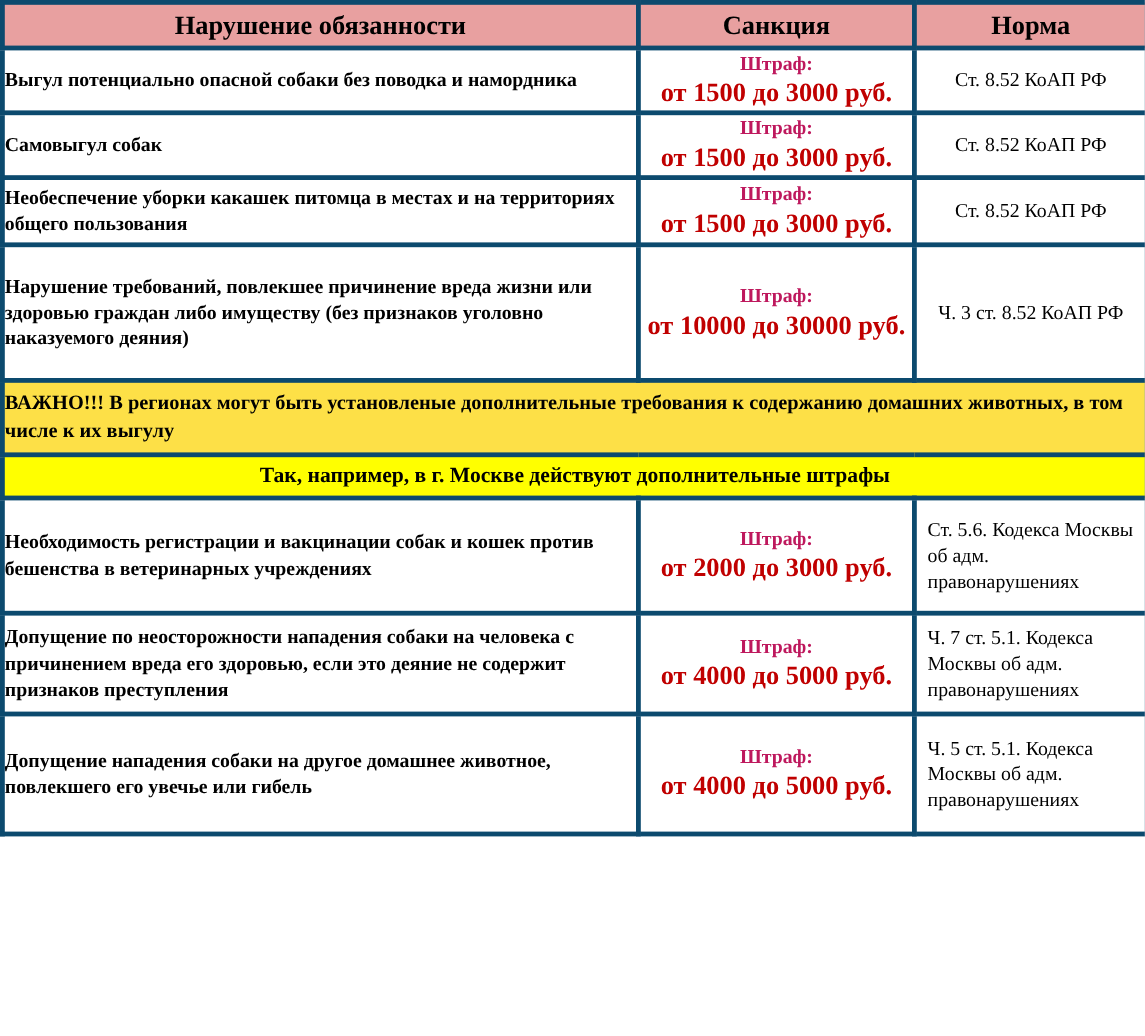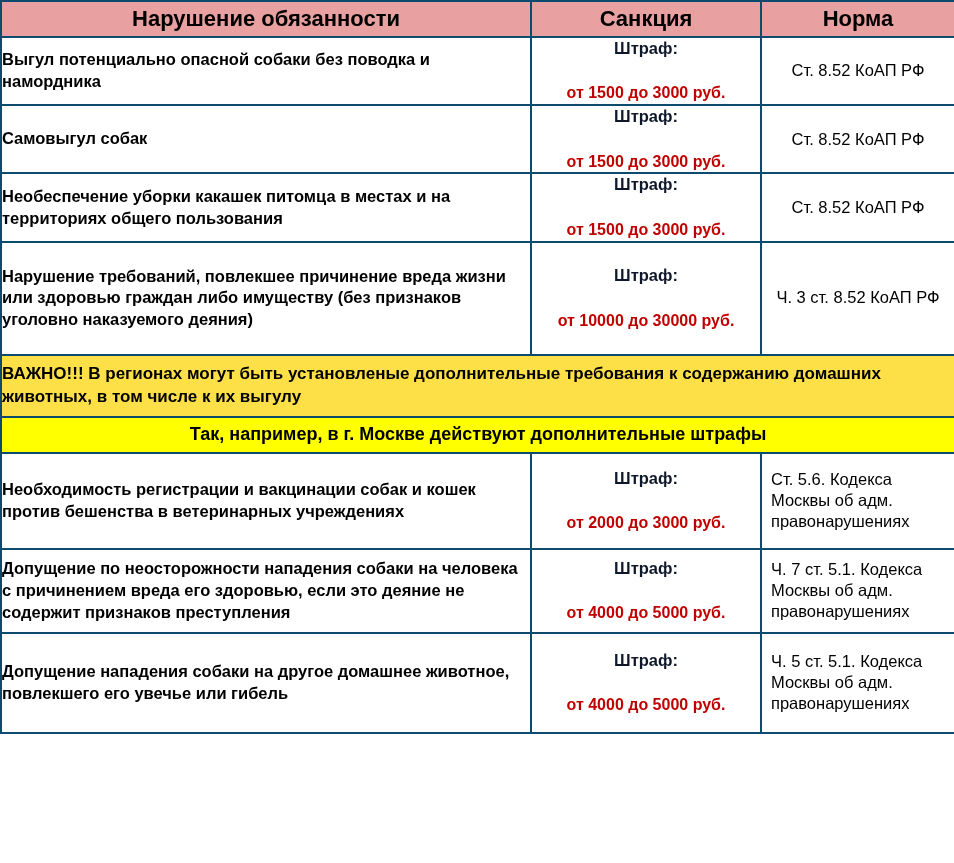--- a/index.html
+++ b/index.html
@@ -12,23 +12,24 @@
     height: 863px;
     font-family: "Liberation Sans", sans-serif;
     overflow: hidden;
   }
   .table {
     width: 954px;
     border-collapse: collapse;
     table-layout: fixed;
   }
   .table td, .table th {
-    border: 2px solid #0c4a6e;
+    border: 4px solid #0c4a6e;
     padding: 0;
     vertical-align: middle;
+    font-family: Liberation Serif, serif;
   }
   
   col.c1 { width: 530px; }
   col.c2 { width: 230px; }
   col.c3 { width: 194px; }
 
   
   .hdr {
     background: #e8a0a0;
     text-align: center;
@@ -50,29 +51,28 @@
   }
   
   .sanc {
     text-align: center;
     padding: 6px 4px;
     line-height: 1.3;
   }
   .sanc .fine-label {
     font-weight: bold;
     font-size: 16.5px;
-    color: #0f172a;
+    color: #be185d;
     display: block;
   }
   .sanc .fine-amount {
     font-weight: bold;
-    font-size: 16px;
+    font-size: 22px;
     color: #c00000;
     display: block;
-    margin-top: 24px;
   }
   
   .norm {
     text-align: center;
     font-size: 16.5px;
     color: #000;
     padding: 6px 6px;
     line-height: 1.3;
   }
   .norm.left {

